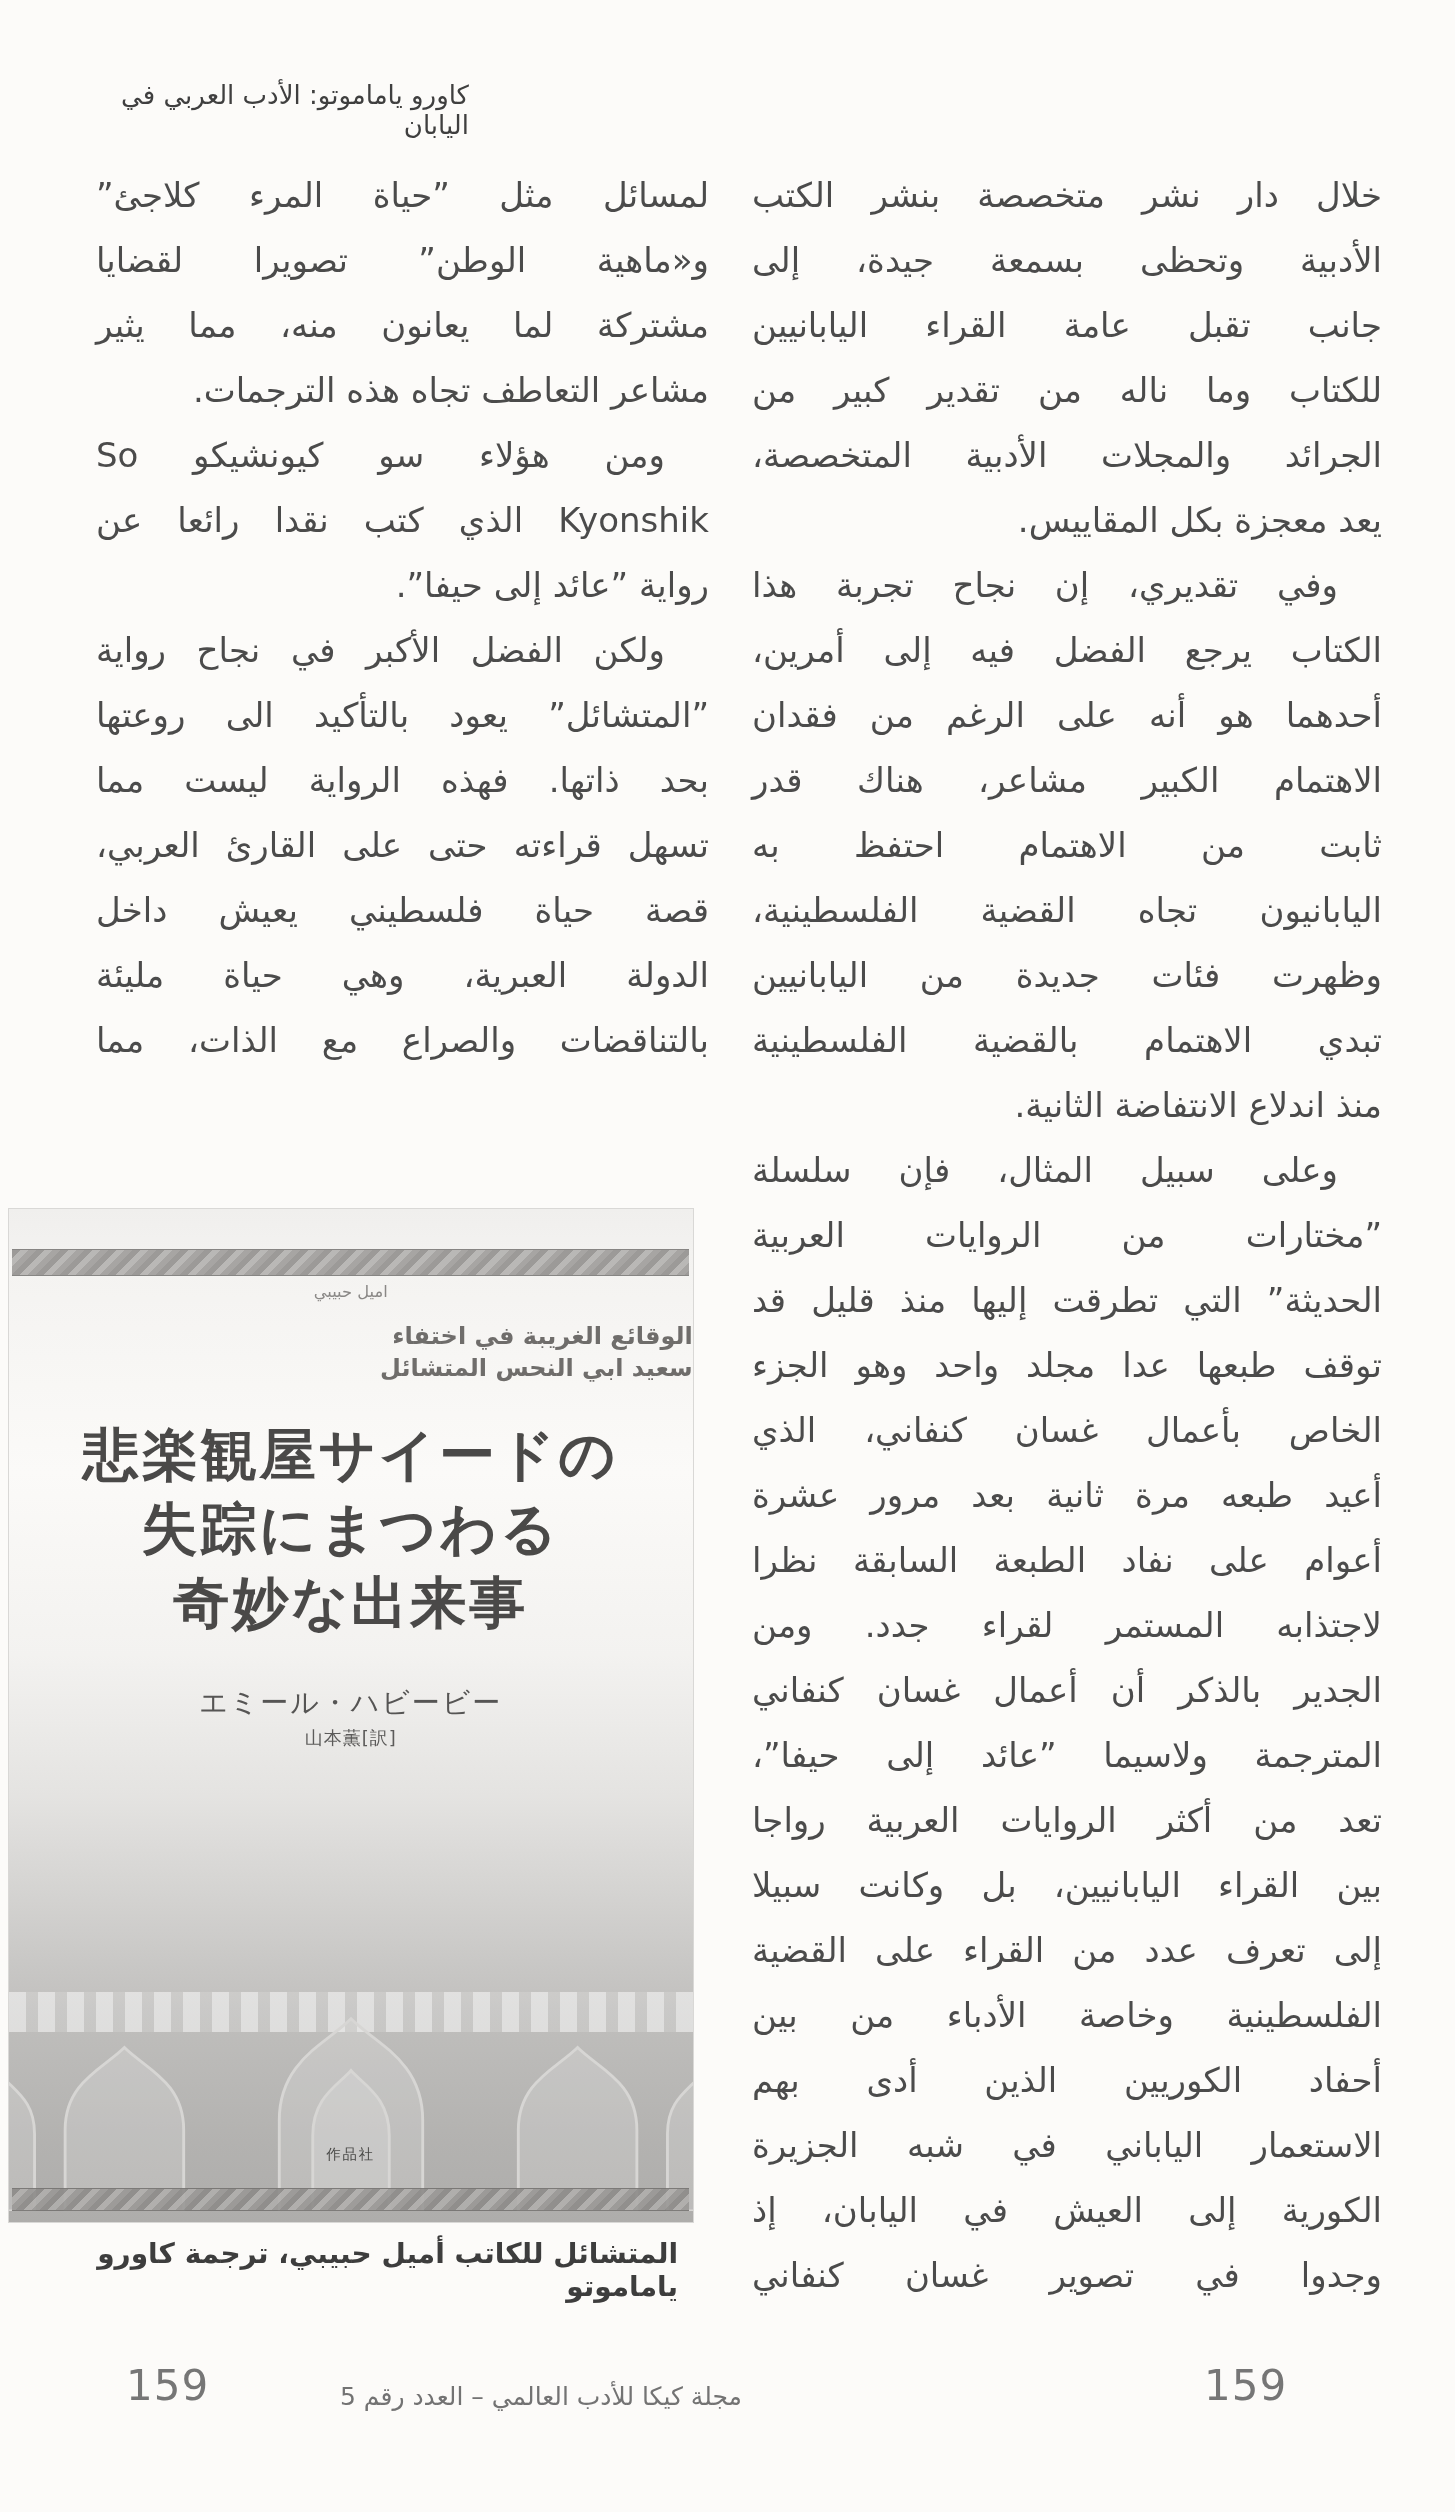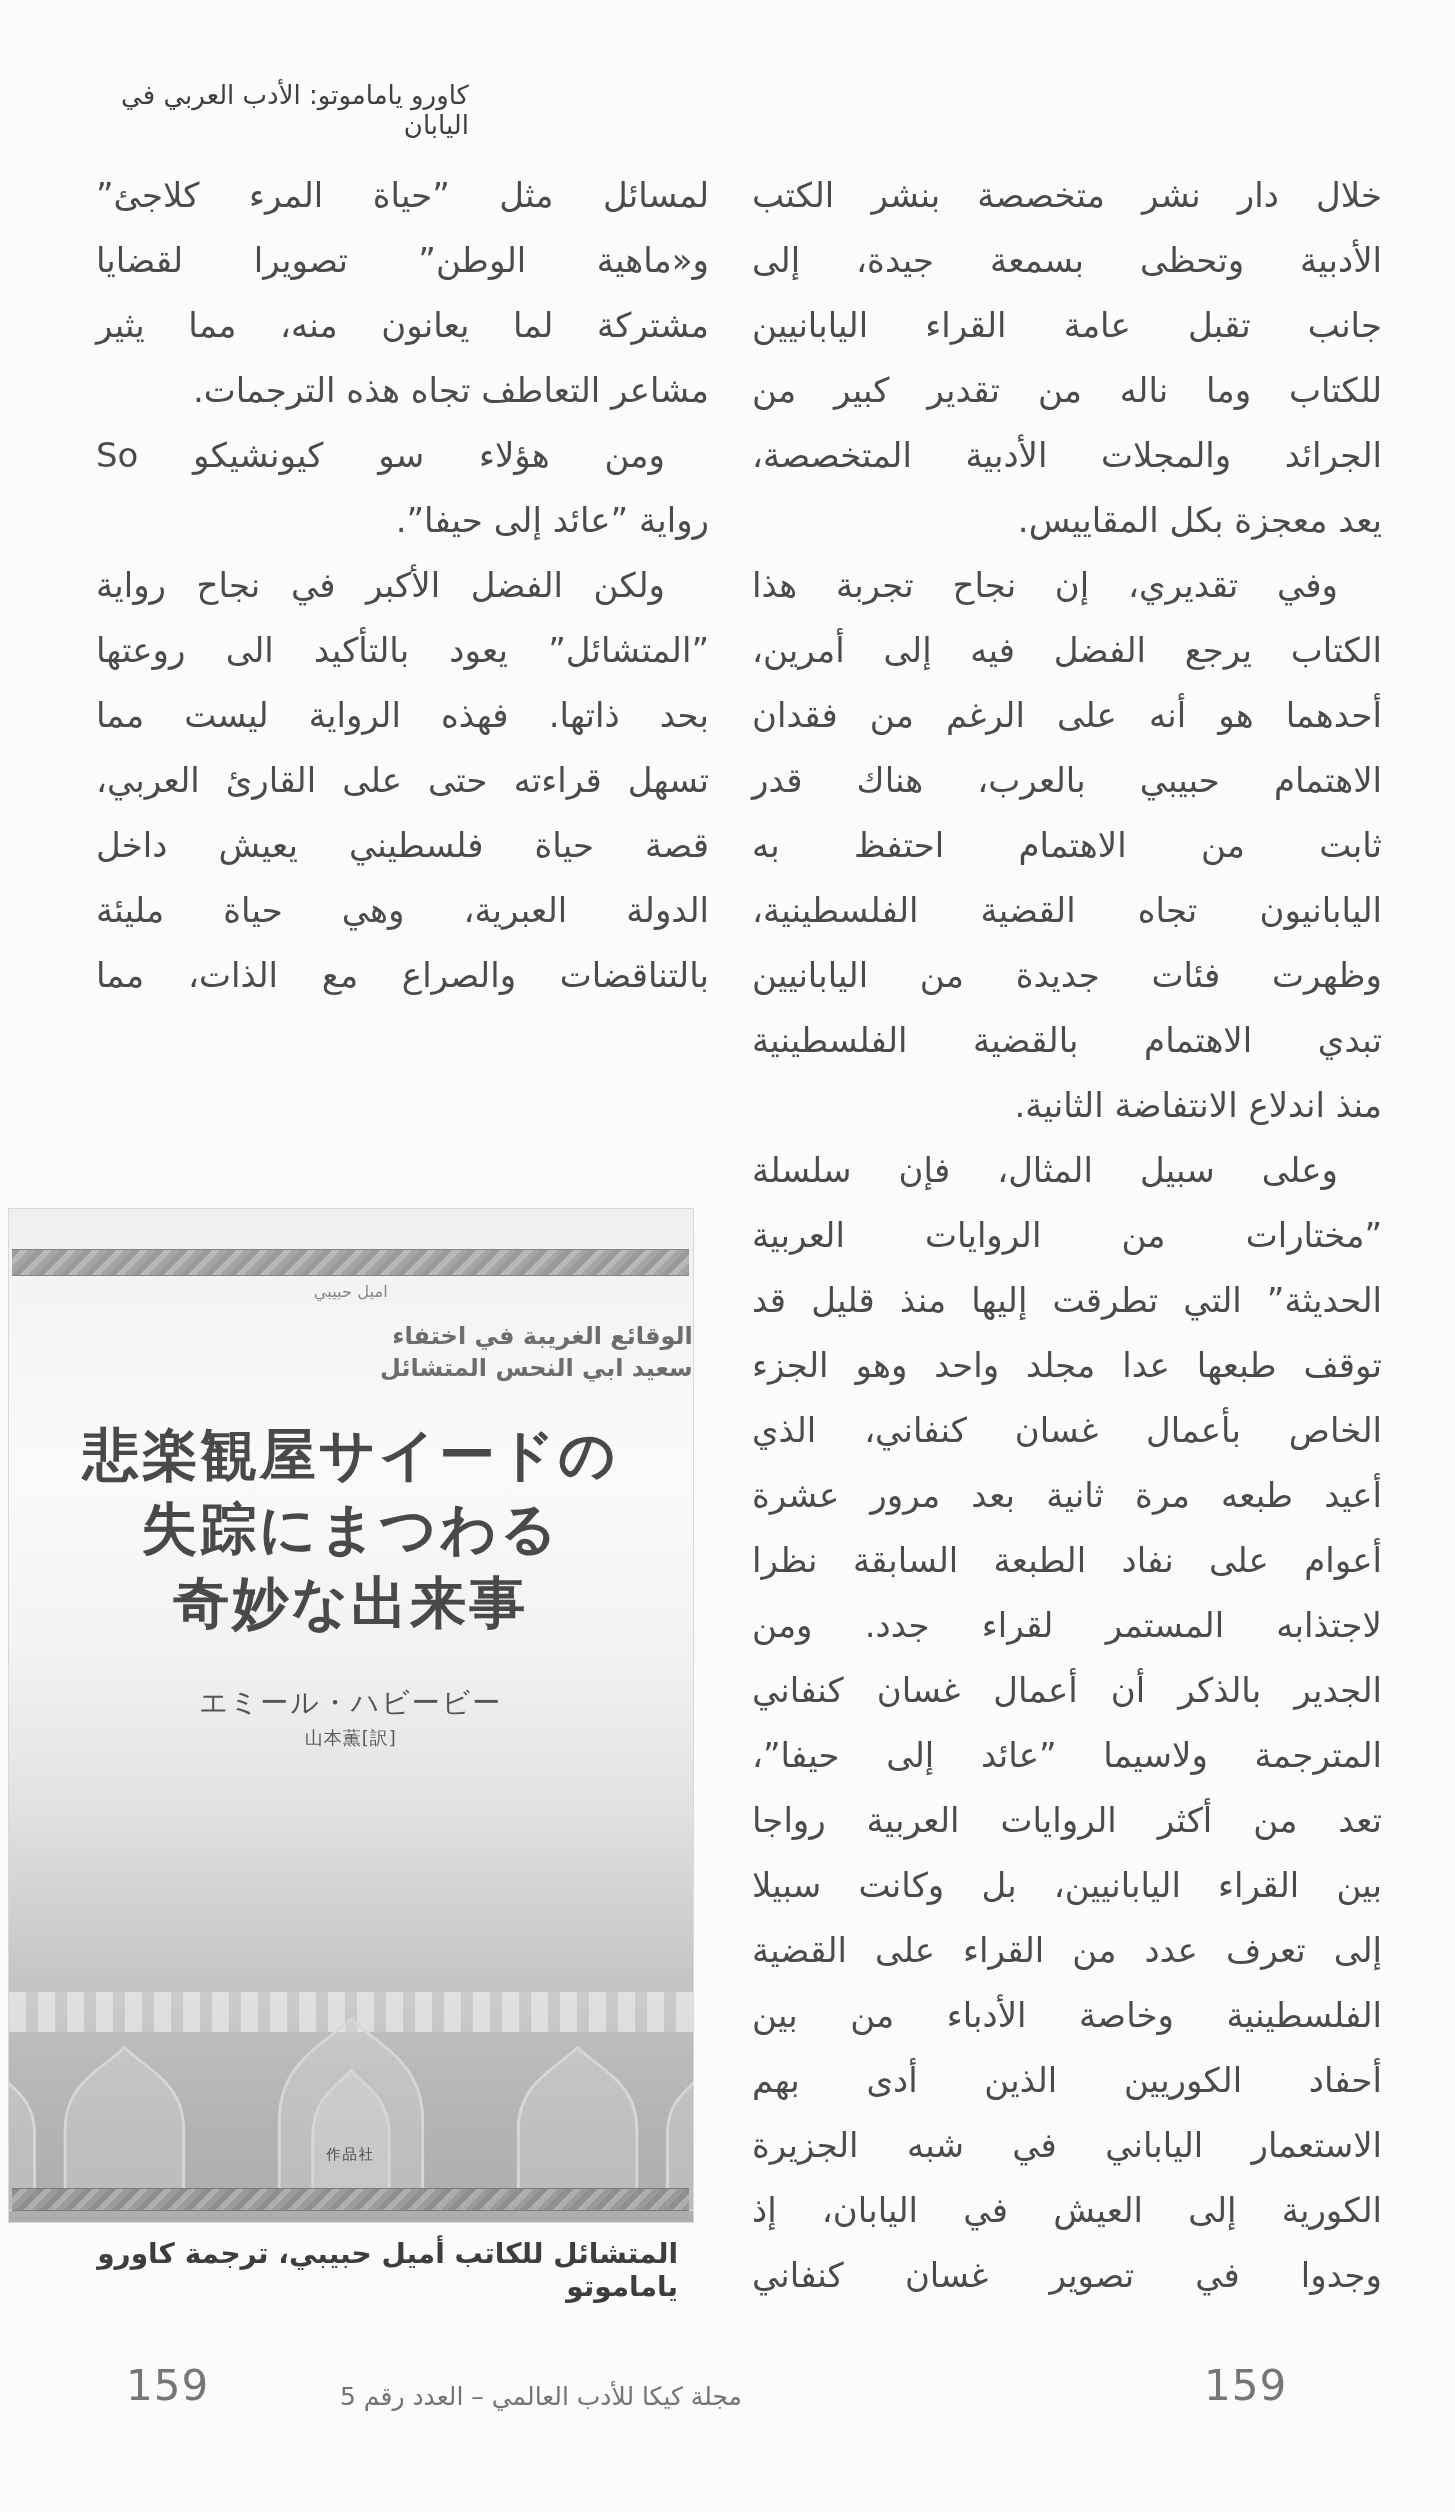--- a/index.html
+++ b/index.html
@@ -93,21 +93,21 @@
   <div class="col col-right">
       <div class="line">خلال دار نشر متخصصة بنشر الكتب</div>
       <div class="line">الأدبية وتحظى بسمعة جيدة، إلى</div>
       <div class="line">جانب تقبل عامة القراء اليابانيين</div>
       <div class="line">للكتاب وما ناله من تقدير كبير من</div>
       <div class="line">الجرائد والمجلات الأدبية المتخصصة،</div>
       <div class="line end">يعد معجزة بكل المقاييس.</div>
       <div class="line indent">وفي تقديري، إن نجاح تجربة هذا</div>
       <div class="line">الكتاب يرجع الفضل فيه إلى أمرين،</div>
       <div class="line">أحدهما هو أنه على الرغم من فقدان</div>
-      <div class="line">الاهتمام حبيبي بالعرب، هناك قدر</div>
+      <div class="line">الاهتمام الكبير مشاعر، هناك قدر</div>
       <div class="line">ثابت من الاهتمام احتفظ به</div>
       <div class="line">اليابانيون تجاه القضية الفلسطينية،</div>
       <div class="line">وظهرت فئات جديدة من اليابانيين</div>
       <div class="line">تبدي الاهتمام بالقضية الفلسطينية</div>
       <div class="line end">منذ اندلاع الانتفاضة الثانية.</div>
       <div class="line indent">وعلى سبيل المثال، فإن سلسلة</div>
       <div class="line">”مختارات من الروايات العربية</div>
       <div class="line">الحديثة” التي تطرقت إليها منذ قليل قد</div>
       <div class="line">توقف طبعها عدا مجلد واحد وهو الجزء</div>
       <div class="line">الخاص بأعمال غسان كنفاني، الذي</div>
@@ -125,20 +125,21 @@
       <div class="line">الكورية إلى العيش في اليابان، إذ</div>
       <div class="line">وجدوا في تصوير غسان كنفاني</div>
     </div>
 
   <div class="col col-left">
       <div class="line">لمسائل مثل ”حياة المرء كلاجئ”</div>
       <div class="line">و«ماهية الوطن” تصويرا لقضايا</div>
       <div class="line">مشتركة لما يعانون منه، مما يثير</div>
       <div class="line end">مشاعر التعاطف تجاه هذه الترجمات.</div>
       <div class="line indent">ومن هؤلاء سو كيونشيكو So</div>
+      <div class="line">Kyonshik الذي كتب نقدا رائعا عن</div>
       <div class="line end">رواية ”عائد إلى حيفا”.</div>
       <div class="line indent">ولكن الفضل الأكبر في نجاح رواية</div>
       <div class="line">”المتشائل” يعود بالتأكيد الى روعتها</div>
       <div class="line">بحد ذاتها. فهذه الرواية ليست مما</div>
       <div class="line">تسهل قراءته حتى على القارئ العربي،</div>
       <div class="line">قصة حياة فلسطيني يعيش داخل</div>
       <div class="line">الدولة العبرية، وهي حياة مليئة</div>
       <div class="line">بالتناقضات والصراع مع الذات، مما</div>
     </div>
 

